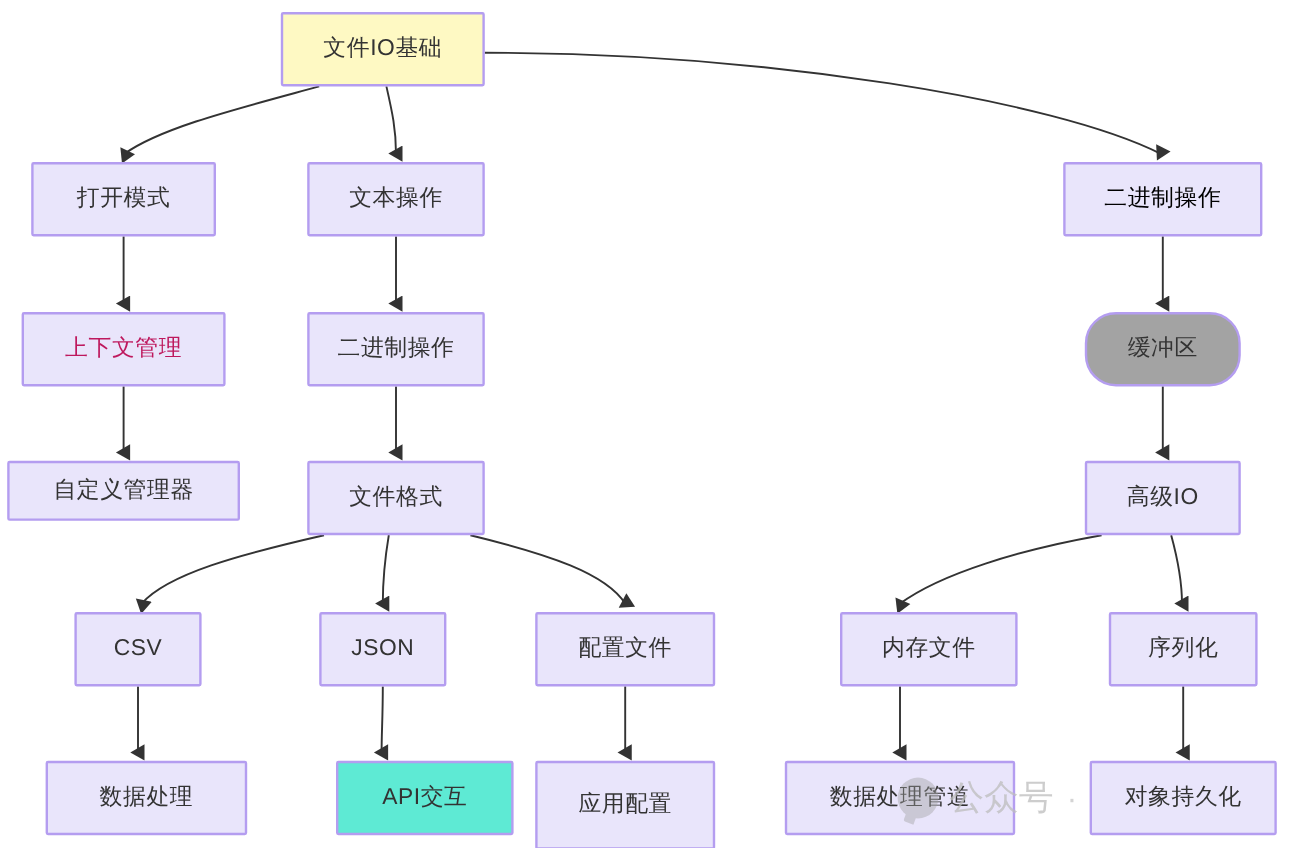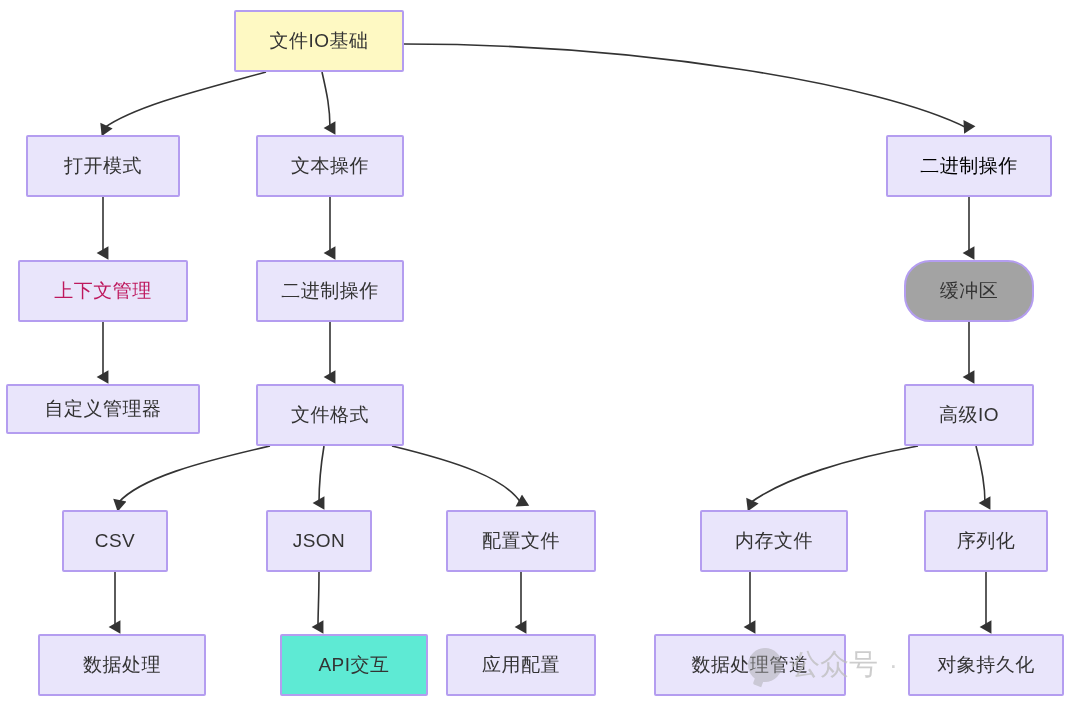--- a/index.html
+++ b/index.html
@@ -170,21 +170,21 @@
       </div>
       <div class="node" style="left: 924px; top: 510px; width: 124px; height: 62px; background: rgb(233, 229, 251); border-color: rgb(180, 157, 240); color: rgb(51, 51, 51);">
         <span class="node-label">序列化</span>
       </div>
       <div class="node" style="left: 38px; top: 634px; width: 168px; height: 62px; background: rgb(233, 229, 251); border-color: rgb(180, 157, 240); color: rgb(51, 51, 51);">
         <span class="node-label">数据处理</span>
       </div>
       <div class="node" style="left: 244px; top: 634px; width: 148px; height: 62px; background: #5eead4; border-color: rgb(180, 157, 240); color: rgb(51, 51, 51); margin-left: 36px;">
         <span class="node-label">API交互</span>
       </div>
-      <div class="node" style="left: 446px; top: 634px; width: 150px; height: 62px; background: rgb(233, 229, 251); border-color: rgb(180, 157, 240); color: rgb(51, 51, 51);">
+      <div class="node" style="left: 446px; top: 634px; width: 150px; height: 74px; background: rgb(233, 229, 251); border-color: rgb(180, 157, 240); color: rgb(51, 51, 51);">
         <span class="node-label">应用配置</span>
       </div>
       <div class="node" style="left: 654px; top: 634px; width: 192px; height: 62px; background: rgb(233, 229, 251); border-color: rgb(180, 157, 240); color: rgb(51, 51, 51);">
         <span class="node-label">数据处理管道</span>
       </div>
       <div class="node" style="left: 908px; top: 634px; width: 156px; height: 62px; background: rgb(233, 229, 251); border-color: rgb(180, 157, 240); color: rgb(51, 51, 51);">
         <span class="node-label">对象持久化</span>
       </div>
     </div>
 

